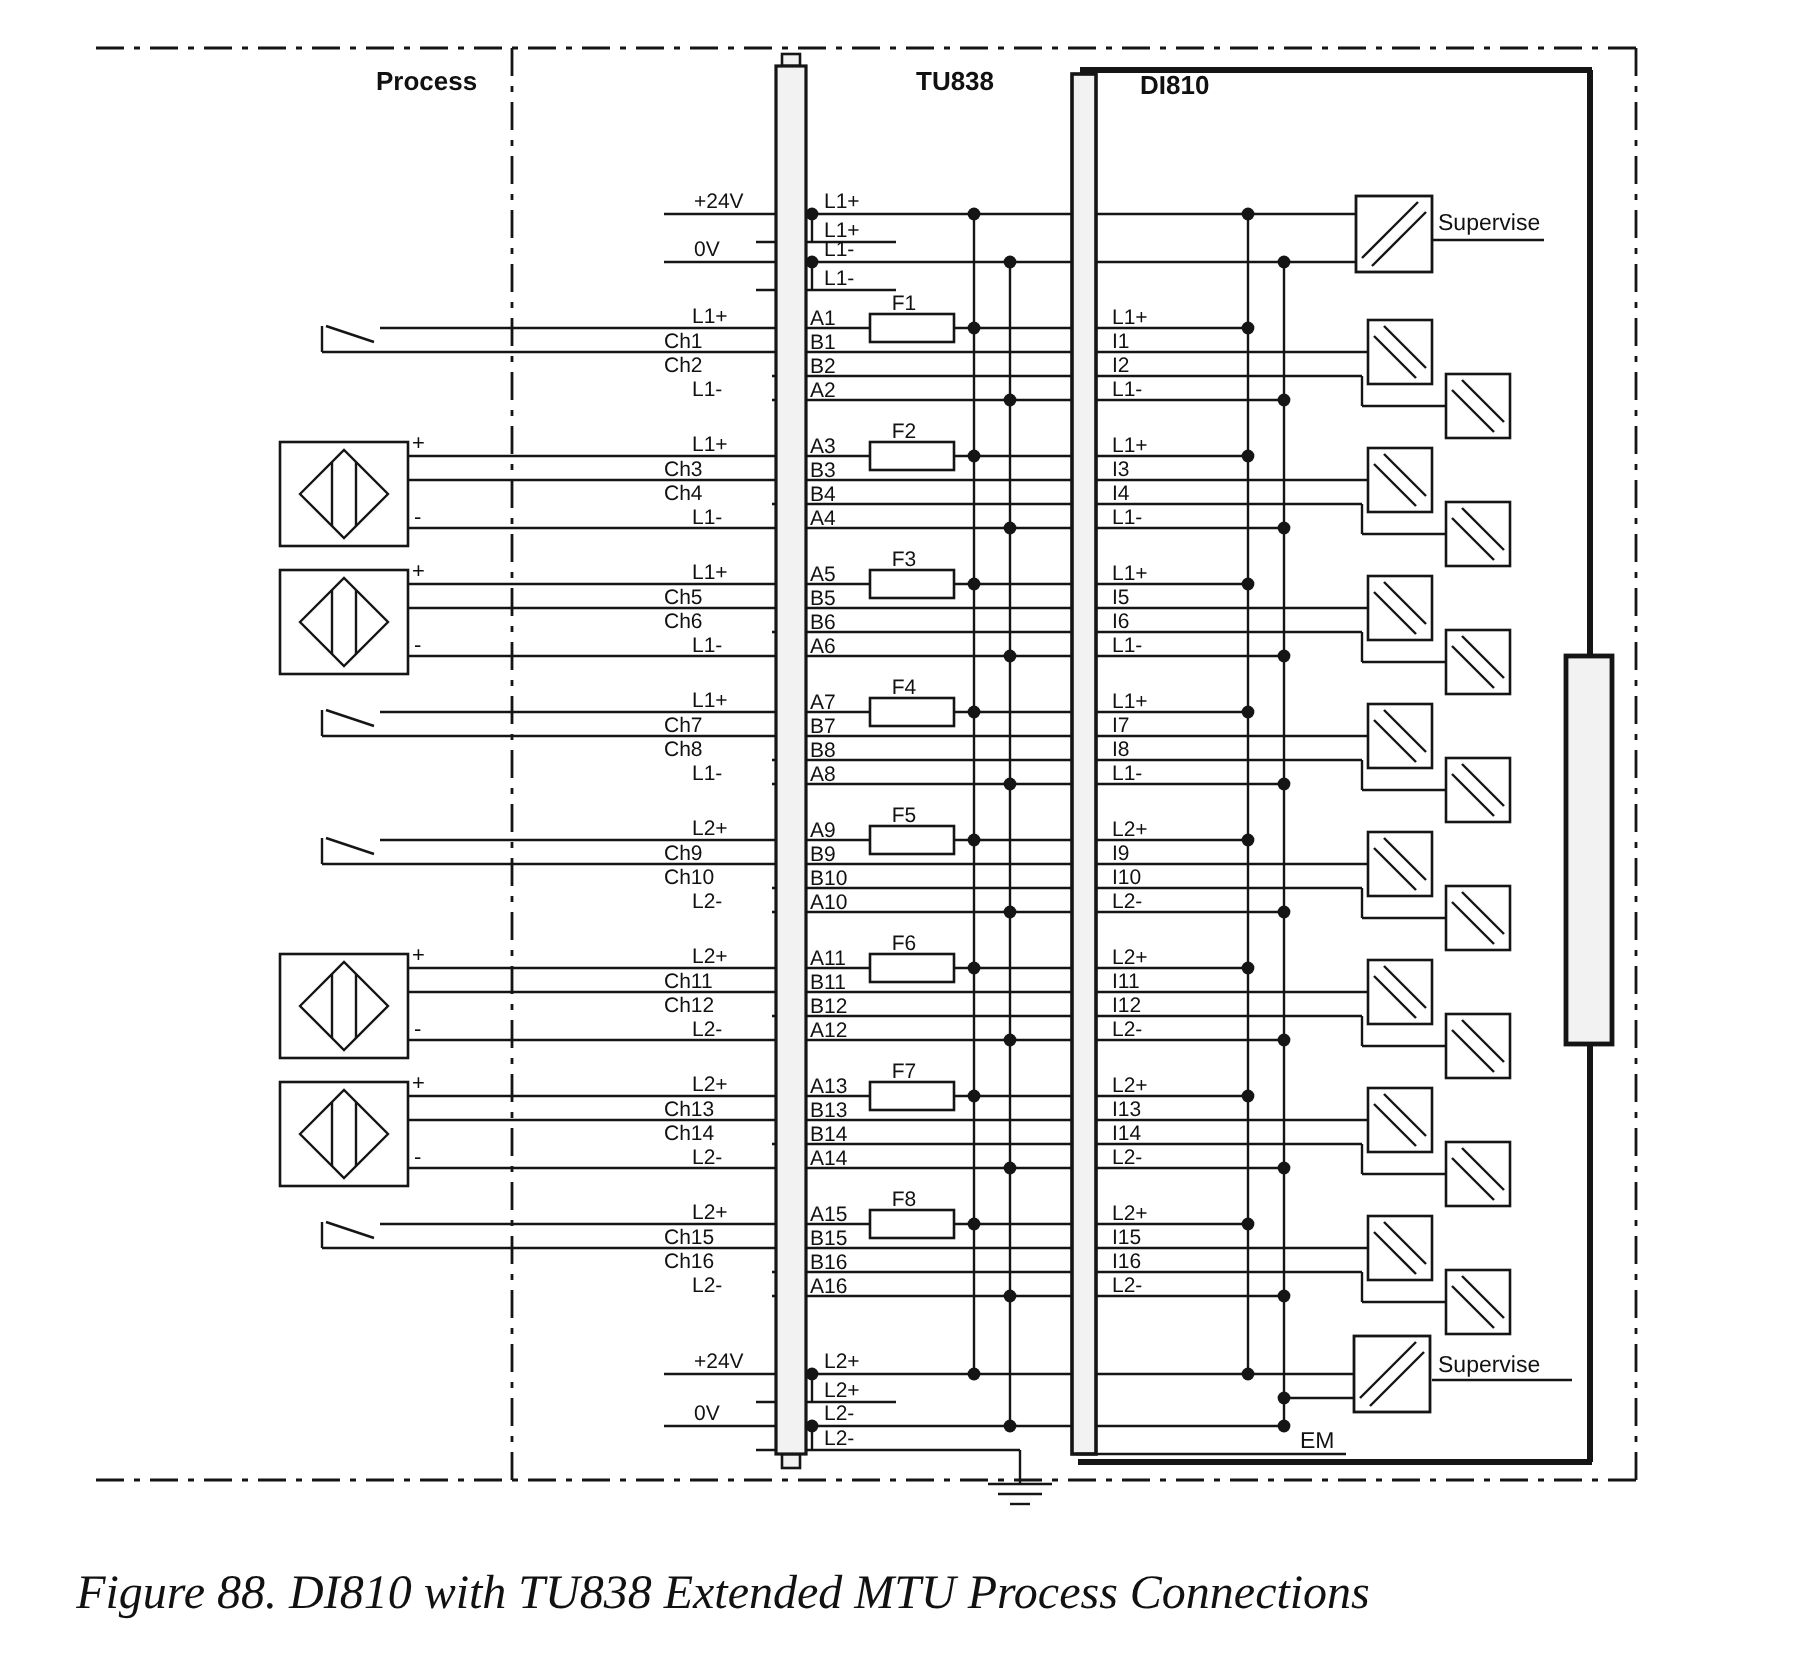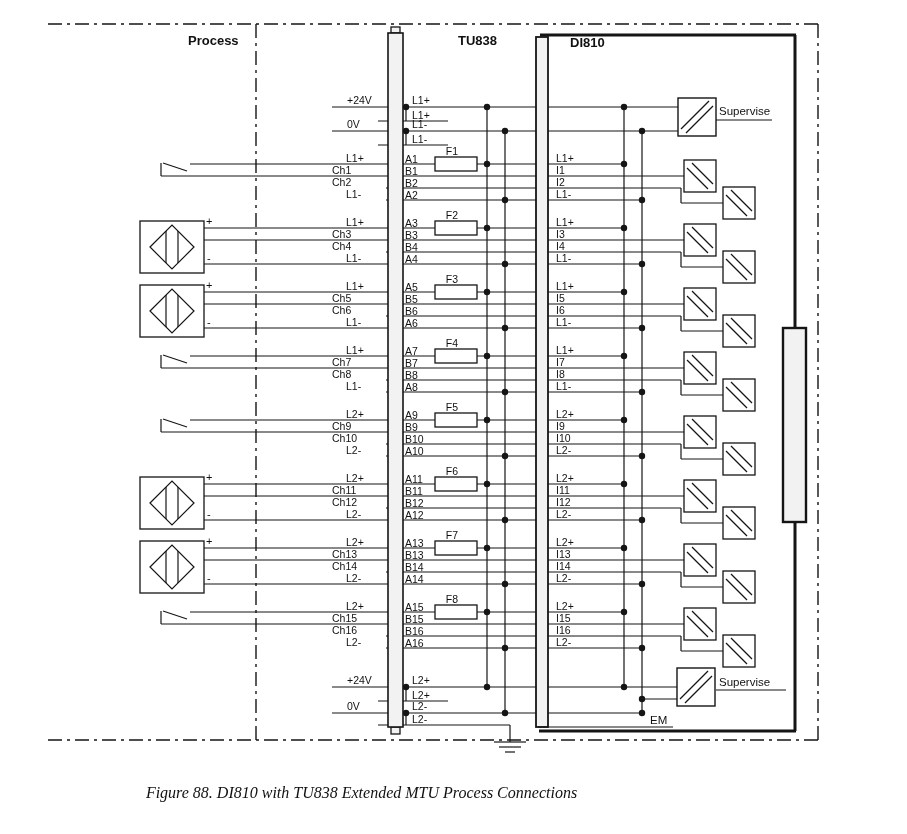--- a/index.html
+++ b/index.html
@@ -1,19 +1,19 @@
 <!DOCTYPE html>
 <html><head>
 <meta charset="utf-8">
 <style>
   html,body{margin:0;padding:0;background:#ffffff;}
   body{width:907px;height:834px;position:relative;font-family:"Liberation Sans",sans-serif;}
   #diagram{position:absolute;left:0;top:0;}
   #caption{position:absolute;left:0;top:784px;width:723px;text-align:center;
-           font-family:"Liberation Serif",serif;font-style:italic;font-size:16px;color:#111;}
+           font-family:"Liberation Serif",serif;font-style:italic;font-size:24px;color:#111;}
   text{fill:#111;}
 </style>
 </head>
 <body>
 
 <svg id="diagram" width="907" height="770" viewBox="0 0 907 770">
     <line x1="48" y1="24" x2="818" y2="24" stroke="#151515" stroke-width="1.4" stroke-dasharray="14 5 3 5"></line>
     <line x1="818" y1="24" x2="818" y2="740" stroke="#151515" stroke-width="1.4" stroke-dasharray="14 5 3 5"></line>
     <line x1="48" y1="740" x2="818" y2="740" stroke="#151515" stroke-width="1.4" stroke-dasharray="14 5 3 5"></line>
     <line x1="256" y1="24" x2="256" y2="740" stroke="#151515" stroke-width="1.4" stroke-dasharray="14 5 3 5"></line>

